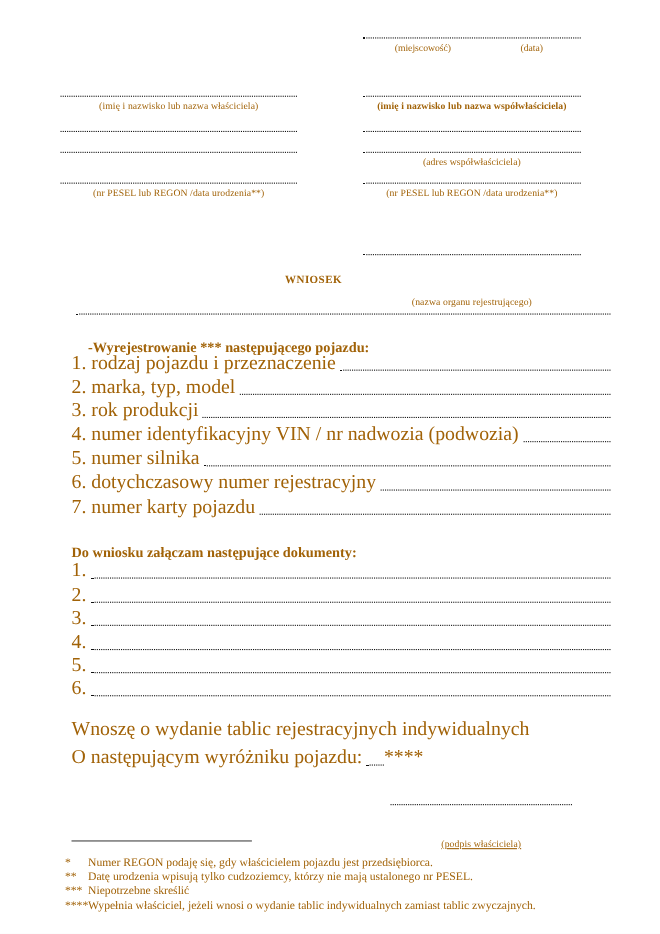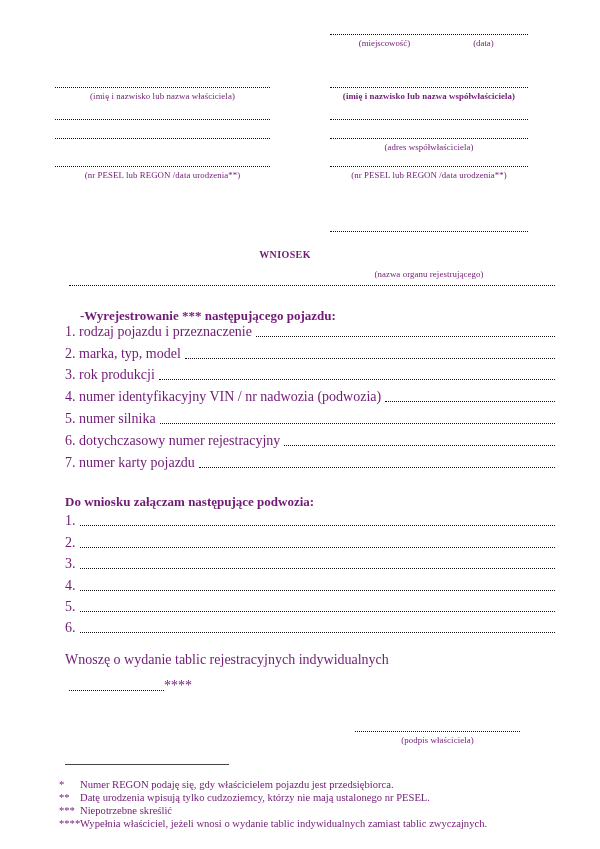--- a/index.html
+++ b/index.html
@@ -1,39 +1,39 @@
 <!DOCTYPE html>
 <html><head>
 <meta charset="utf-8">
 <style>
   html,body { margin:0; padding:0; background:#e8e8e8; }
   .page {
     position:relative;
     width:600px; height:849px;
     margin:0 auto;
     background:#ffffff;
-    color:#701a75;
+    color:#a16207;
     font-family:"Liberation Serif", serif;
     overflow:hidden;
   }
   .hline { position:absolute; border-bottom:1px dotted #111; height:0; }
   .flabel { position:absolute; font-size:8.8px; text-align:center; letter-spacing:0.1px; white-space:nowrap; }
   .labels-row { position:absolute; display:flex; font-size:8.8px; }
   .labels-row span { text-align:center; }
 
   .title { position:absolute; left:65px; width:440px; top:249px; text-align:center;
            font-weight:bold; font-size:10px; letter-spacing:0.4px; }
 
   .leader-row { position:absolute; display:flex; align-items:flex-end; }
   .leader-row .txt { white-space:nowrap; }
   .leader { flex:1 1 auto; border-bottom:1px dotted #111; margin:0 0 3px 4px; min-width:20px; }
   .leader-fixed { border-bottom:1px dotted #111; margin:0 0 3px 4px; }
 
   .bold13 { font-weight:bold; font-size:13px; }
-  .body12 { font-size:14px; }
+  .body12 { font-size:18px; }
 
   .list { position:absolute; }
   .list .row { display:flex; align-items:flex-end; }
   .vlist .row { height:21.8px; }
   .dlist .row { height:21.4px; }
 
   .bullet-row { position:absolute; left:80px; top:308px; display:flex; }
   .bullet-row .dash { font-weight:bold; font-size:13px; }
   .bullet-row .btxt { font-weight:bold; font-size:13px; }
 
@@ -107,21 +107,21 @@
     <div class="row">
       <span class="txt body12">6. dotychczasowy numer rejestracyjny</span>
       <span class="leader"></span>
     </div>
     <div class="row">
       <span class="txt body12">7. numer karty pojazdu</span>
       <span class="leader"></span>
     </div>
   </div>
 
-  <div style="position:absolute; left:65px; top:494px;" class="bold13">Do wniosku załączam następujące podwozia:</div>
+  <div style="position:absolute; left:65px; top:494px;" class="bold13">Do wniosku załączam następujące dokumenty:</div>
   <div class="list dlist" style="left:65px; right:45px; top:508px;">
     <div class="row">
       <span class="txt body12">1.</span>
       <span class="leader"></span>
     </div>
     <div class="row">
       <span class="txt body12">2.</span>
       <span class="leader"></span>
     </div>
     <div class="row">
@@ -137,26 +137,27 @@
       <span class="leader"></span>
     </div>
     <div class="row">
       <span class="txt body12">6.</span>
       <span class="leader"></span>
     </div>
   </div>
 
   <div style="position:absolute; left:65px; top:652px;" class="body12">Wnoszę o wydanie tablic rejestracyjnych indywidualnych</div>
   <div class="leader-row" style="left:65px; top:678px; width:320px;">
+    <span class="txt body12">O następującym wyróżniku pojazdu:</span>
     <span class="leader-fixed" style="width:95px;"></span>
     <span class="txt body12">****</span>
   </div>
 
   <div class="hline" style="left:355px; width:165px; top:731px;"></div>
-  <div class="flabel" style="left:355px; width:165px; top:735px;">(podpis właściciela)</div>
+  <div class="flabel" style="left:355px; width:165px; top:762px;text-decoration:underline;">(podpis właściciela)</div>
 
   <div class="fn-rule"></div>
   <div class="footnotes">
     <div class="fn">
       <span class="marker">*</span>
       <span class="ftext">Numer REGON podaję się, gdy właścicielem pojazdu jest przedsiębiorca.</span>
     </div>
     <div class="fn">
       <span class="marker">**</span>
       <span class="ftext">Datę urodzenia wpisują tylko cudzoziemcy, którzy nie mają ustalonego nr PESEL.</span>

